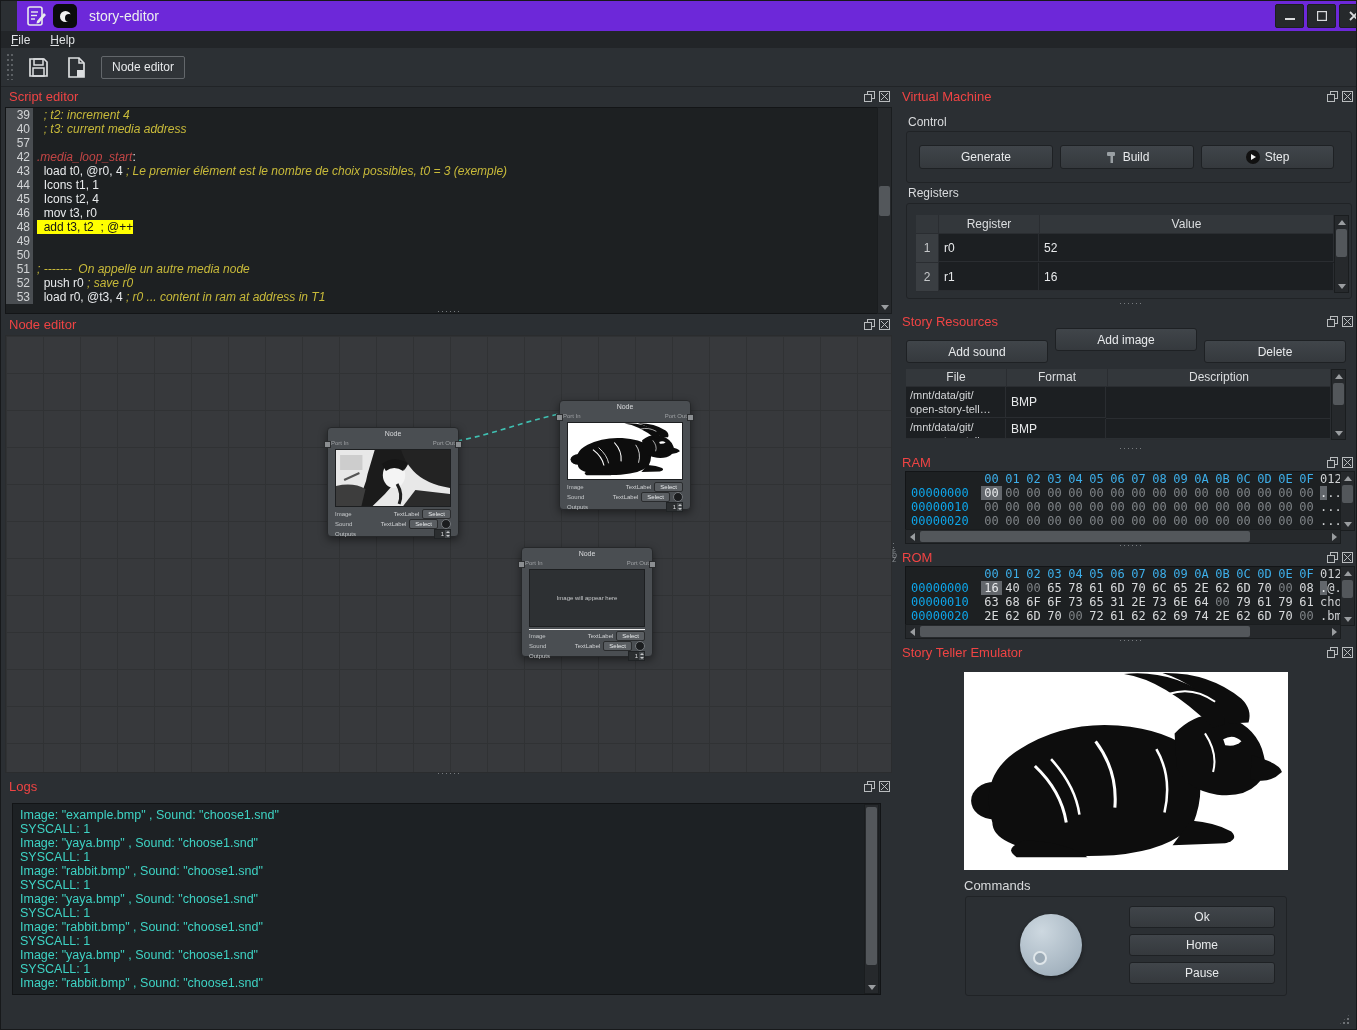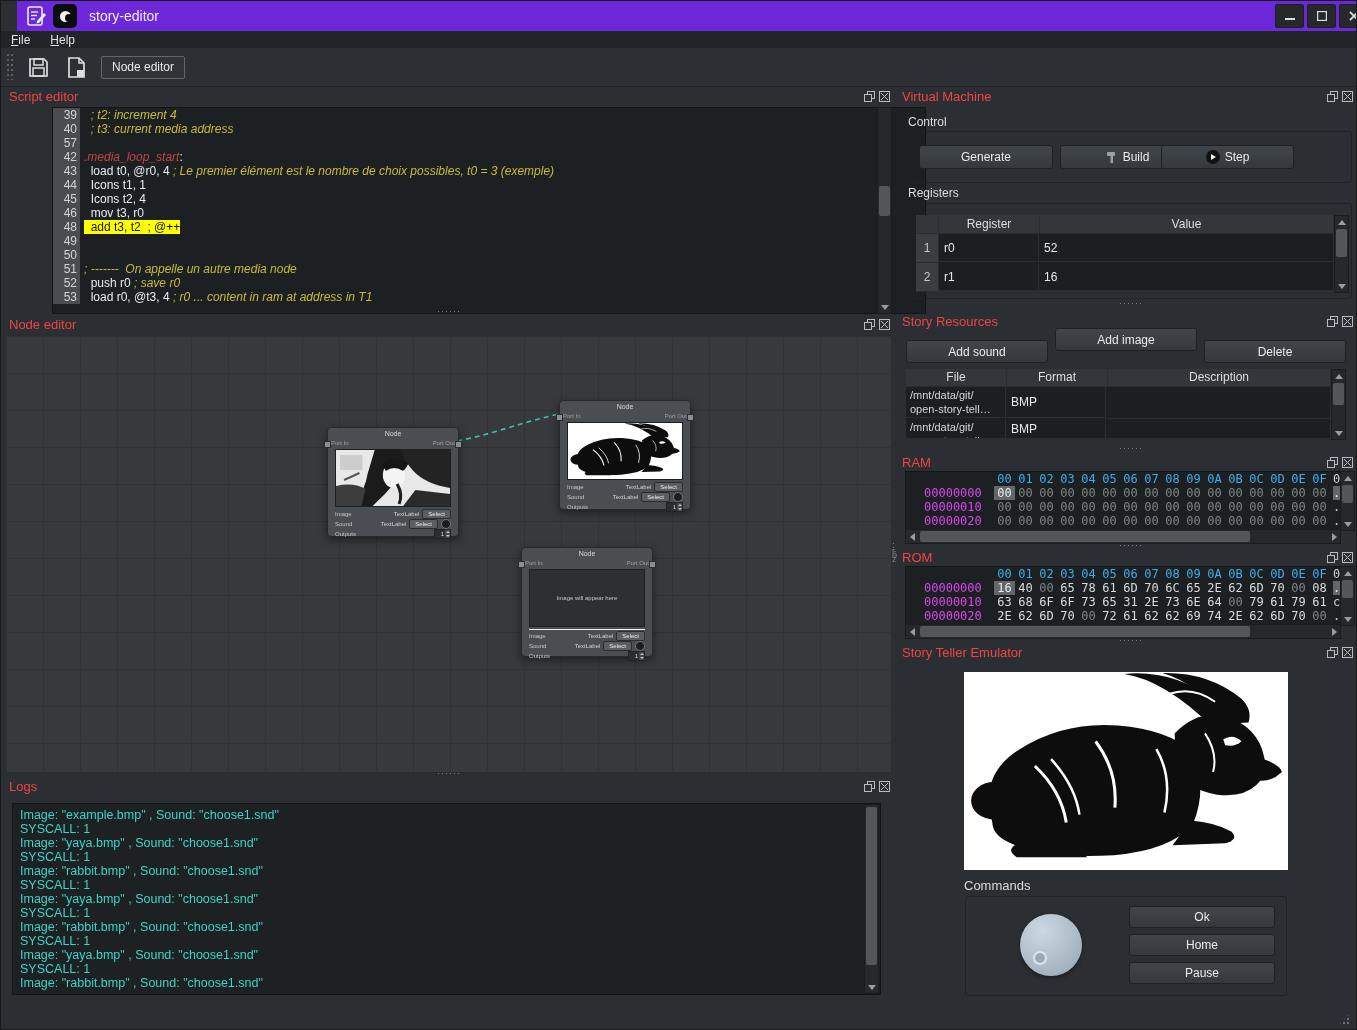--- a/index.html
+++ b/index.html
@@ -22,21 +22,21 @@
   .tool-handle{width:6px;height:26px;margin-left:6px;background-image:repeating-linear-gradient(to bottom,#5c6064 0 2px,transparent 2px 5px),repeating-linear-gradient(to bottom,#5c6064 0 2px,transparent 2px 5px);background-size:2px 100%,2px 100%;background-position:0 0,4px 0;background-repeat:no-repeat;}
   .tool-ico{width:26px;height:26px;margin-left:12px;display:flex;align-items:center;justify-content:center;}
   .tool-btn{margin-left:12px;height:21px;padding:0 10px;background:#303438;border:1px solid #63676b;border-radius:2px;font-size:12px;color:#e6e8ea;display:flex;align-items:center;}
   
   .dock-title{position:absolute;font-size:13px;color:#ef4444;}
   .dk-btns{position:absolute;display:flex;gap:3px;}
   .dk-btn{width:12px;height:12px;display:flex;align-items:center;justify-content:center;}
   .hsplit{position:absolute;color:#83878b;font-size:9px;letter-spacing:1px;line-height:4px;}
   .vsplit{position:absolute;color:#83878b;font-size:9px;line-height:4px;width:4px;word-break:break-all;}
   
-  .codebox{position:absolute;left:4px;top:106px;width:872px;height:205px;background:#1d2022;border:1px solid #131517;overflow:hidden;margin-left:47px;}
+  .codebox{position:absolute;left:4px;top:106px;width:872px;height:205px;background:#1d2022;border:1px solid #131517;overflow:hidden;}
   .code-line{display:flex;height:14px;line-height:14px;font-size:12px;white-space:pre;}
   .line-no{flex:0 0 24px;background:#494d51;color:#d2d4d6;text-align:right;padding-right:3px;}
   .line-body{padding-left:4px;}
   .tok-comment{color:#c8ba3a;font-style:italic;}
   .tok-label{color:#c24545;font-style:italic;}
   .tok-code{color:#e8eaec;}
   .tok-hl{background:#ffff00;color:#141414;}
   .vscroll{position:absolute;background:#26292c;border:1px solid #1a1d1f;}
   .vthumb{position:absolute;left:1px;right:1px;background:#53575b;border-radius:2px;}
   .arr{position:absolute;left:0;right:0;height:12px;display:flex;align-items:center;justify-content:center;}
@@ -78,21 +78,21 @@
   .sec-label{position:absolute;font-size:12px;color:#d9dbdd;}
   
   .tbl{position:absolute;background:#1c1f22;font-size:12px;}
   .trow{display:flex;}
   .tcell{border-right:1px solid #2a2d31;border-bottom:1px solid #2a2d31;overflow:hidden;}
   .thead .tcell{background:#33373b;text-align:center;color:#dcdee0;}
   .rownum{background:#3a3e42;text-align:center;color:#c6c8ca;}
   
   .hex{position:absolute;background:#1d2022;border:1px solid #131517;font-family:"DejaVu Sans Mono",monospace;font-size:12px;overflow:hidden;}
   .hx-row{display:flex;height:14px;line-height:14px;}
-  .hx-addr{flex:0 0 70px;color:#d946ef;padding-left:18px;}
+  .hx-addr{flex:0 0 70px;color:#0ea5e9;padding-left:5px;}
   .hx-byte{flex:0 0 21px;text-align:center;color:#d8dadc;}
   .hx-colhead{color:#3daee9;}
   .hx-zero{color:#7f8387;}
   .hx-sel{background:#63676c;color:#e8eaec;}
   .hx-ascii{margin-left:3px;color:#cfd1d3;white-space:pre;overflow:hidden;flex:0 0 26px;}
   .hscroll{position:absolute;height:13px;background:#26292c;border:1px solid #1a1d1f;}
   .hthumb{position:absolute;top:1px;bottom:1px;background:#53575b;border-radius:2px;}
   
   .emuimg{position:absolute;left:963px;top:671px;width:324px;height:198px;background:#fff;}
   .dial{position:absolute;left:1019px;top:913px;width:62px;height:62px;border-radius:50%;
@@ -437,21 +437,21 @@
   <div class="btn" style="left:918px;top:144px;width:132px;">
       <span>Generate</span>
     </div>
   <div class="btn" style="left:1059px;top:144px;width:132px;">
     <svg width="13" height="13" viewBox="0 0 13 13">
         <rect x="2" y="1" width="8" height="4" rx="1" fill="#9aa0a4"></rect>
         <rect x="5.5" y="4" width="2.5" height="8" fill="#9aa0a4"></rect>
       </svg>
     <span>Build</span>
   </div>
-  <div class="btn" style="left:1160px;top:144px;width:131px;">
+  <div class="btn" style="left:1200px;top:144px;width:131px;">
     <svg width="14" height="14" viewBox="0 0 14 14">
         <circle cx="7" cy="7" r="7" fill="#111"></circle>
         <path d="M5,4 L10,7 L5,10 Z" fill="#f2f2f2"></path>
       </svg>
     <span>Step</span>
   </div>
   <div class="sec-label" style="left:907px;top:185px;">Registers</div>
   <div class="grp" style="left:905px;top:202px;width:444px;height:94px;"></div>
   <div class="tbl" style="left:915px;top:214px;width:418px;height:76px;">
       <div class="trow thead">

